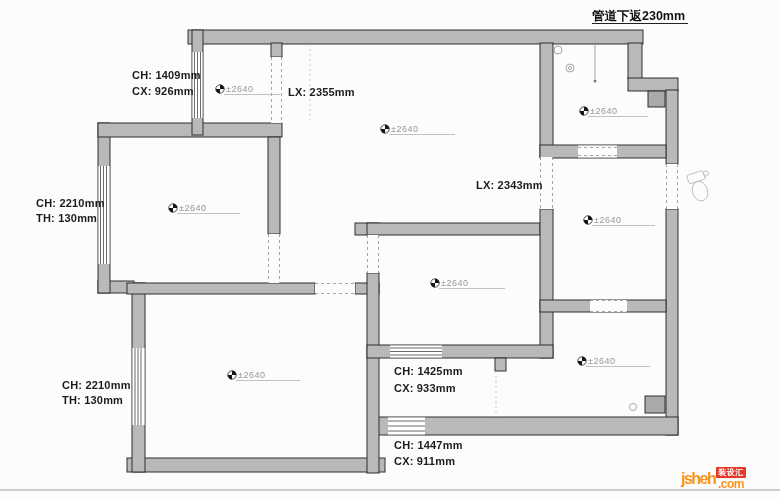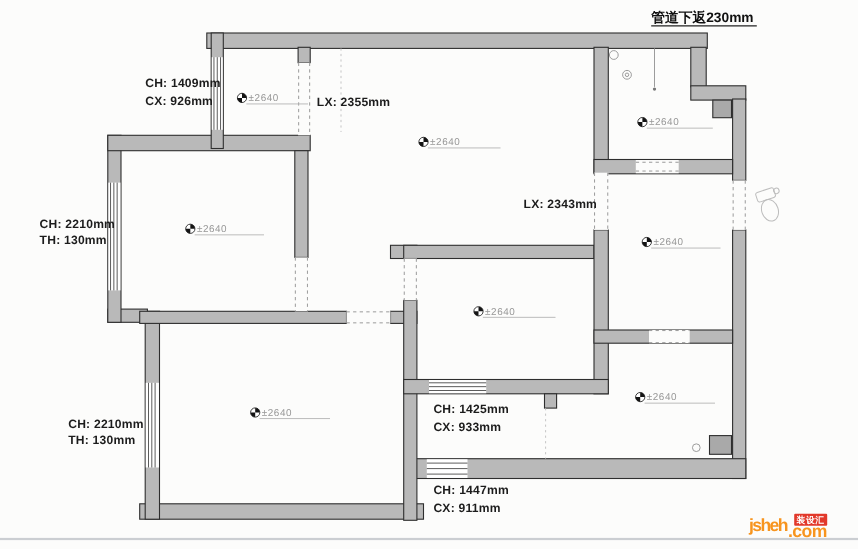--- a/index.html
+++ b/index.html
@@ -24,26 +24,26 @@
   .fix{stroke:#9b9b9b;stroke-width:0.9;fill:none;}
   .toilet{stroke:#bcbcbc;stroke-width:0.9;fill:none;}
   #brand{
     position:absolute;left:681px;top:464px;width:95px;height:33px;
     display:flex;align-items:flex-start;
   }
   #brand .nm{
     font-size:16px;font-weight:700;color:#f7941e;letter-spacing:-1.5px;
     line-height:30px;
   }
-  #brand .colr{display:flex;flex-direction:column;align-items:flex-end;margin-left:1px;margin-top:3px;}
+  #brand .colr{display:flex;flex-direction:column;align-items:center;margin-left:1px;margin-top:3px;}
   #brand .badge{
     background:#e2382a;color:#ffffff;font-size:8px;font-weight:700;
     padding:1px 2px;border-radius:1px;line-height:9px;letter-spacing:0.5px;
   }
-  #brand .tld{font-size:16px;font-weight:700;color:#f7941e;line-height:12px;margin-top:0px;letter-spacing:-0.5px;}
+  #brand .tld{font-size:12px;font-weight:700;color:#f7941e;line-height:12px;margin-top:0px;letter-spacing:-0.5px;}
   #divider{position:absolute;left:0;top:489px;width:780px;height:2px;background:#cbced2;}
 </style>
 </head>
 <body>
 
 <div id="stage">
 <svg width="780" height="499" viewBox="0 0 780 499">
   <defs>
     <g id="lvlsym">
       <circle r="4.2" fill="#ffffff" stroke="#3a3a3a" stroke-width="0.9"></circle>

